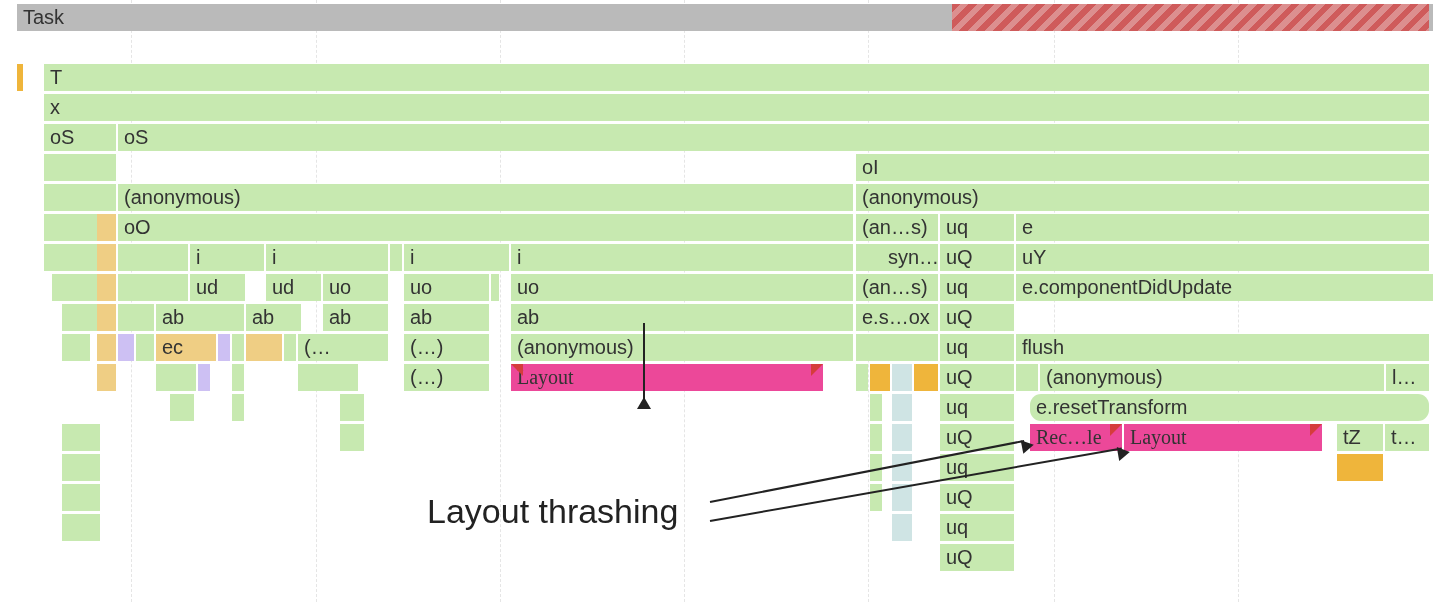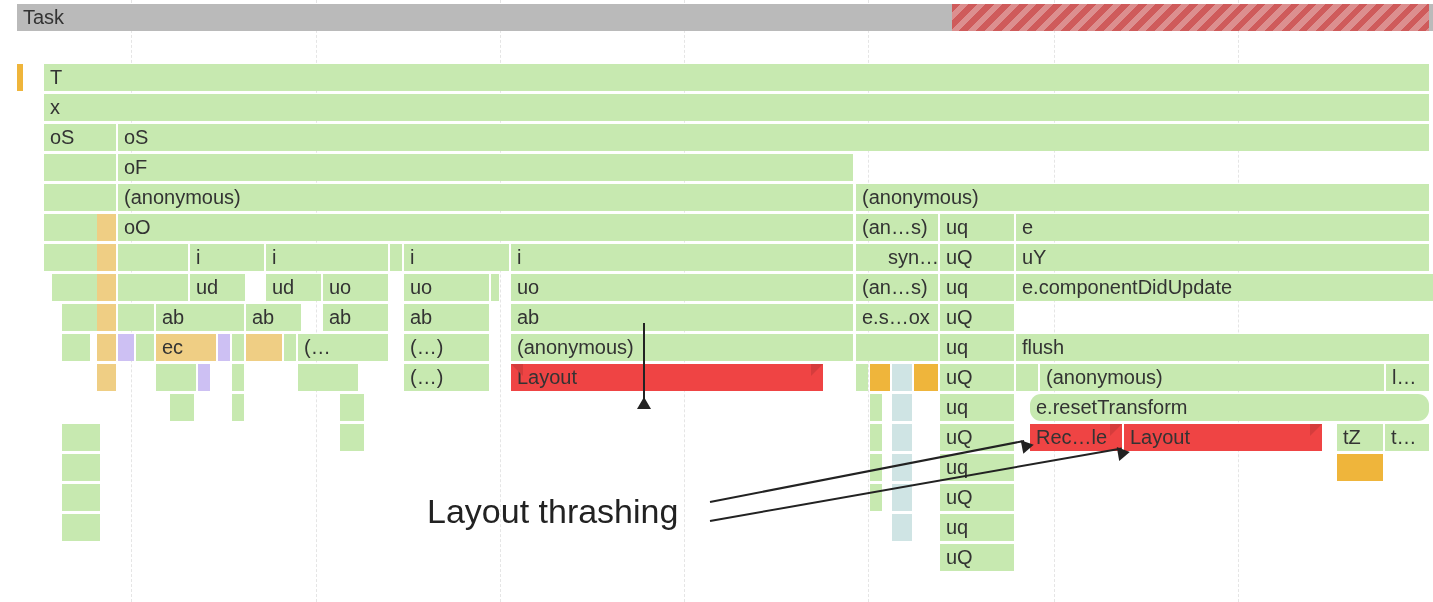--- a/index.html
+++ b/index.html
@@ -2,21 +2,21 @@
 <html><head>
 <meta charset="utf-8">
 <style>
   * { margin: 0; padding: 0; box-sizing: border-box; }
   html, body { width: 1433px; height: 602px; font-family: Arial, Helvetica, sans-serif; background: #fff; overflow: hidden; }
   .canvas { position: relative; width: 1433px; height: 602px; }
   .bar { position: absolute; height: 27px; font-size: 20px; line-height: 27px; padding-left: 6px; white-space: nowrap; overflow: hidden; text-overflow: clip; color: #333; }
   .green  { background: #c7e9b0; }
   .orange { background: #efb53b; }
   .gray   { background: #bababa; }
-  .purple { background: #ef4444; }
+  .purple { background: #ec4899; font-family: Liberation Serif, serif; }
   .lorange{ background: #efce84; }
   .lpurple{ background: #cdc0f3; }
   .lblue  { background: #cfe4e4; }
   .warn   { background: repeating-linear-gradient(135deg,#cf5b5b 0 6px,#dc8f8f 6px 12px); }
   .redtri { position: absolute; top: 0; width: 0; height: 0; border-style: solid; }
   .redtri.left  { left: 0;  border-width: 0 12px 12px 0; border-color: transparent #d53c3c transparent transparent; }
   .redtri.right { right: 0; border-width: 12px 12px 0 0; border-color: #d53c3c transparent transparent transparent; }
   .ann-text { position: absolute; font-size: 34px; color: #222; }
   .arrow-line { position: absolute; background: #222; transform-origin: left center; height: 2px; }
   .arrow-head { position: absolute; width: 0; height: 0; border-left: 12px solid #222; border-top: 7px solid transparent; border-bottom: 7px solid transparent; transform-origin: left center; }
@@ -40,21 +40,21 @@
 
 <div class="bar orange" style="left:17px; top:64px; width:6px; padding:0;"></div>
 <div class="bar green" style="left:44px; top:64px; width:1385px;">T</div>
 
 <div class="bar green" style="left:44px; top:94px; width:1385px;">x</div>
 
 <div class="bar green" style="left:44px; top:124px; width:72px;">oS</div>
 <div class="bar green" style="left:118px; top:124px; width:1311px;">oS</div>
 
 <div class="bar green" style="left:44px; top:154px; width:72px; padding:0;"></div>
-<div class="bar green" style="left:118px; top:154px; width:735px;">oF</div>
+<div class="bar green" style="left:856px; top:154px; width:573px;">oI</div>
 
 <div class="bar green" style="left:44px; top:184px; width:72px; padding:0;"></div>
 <div class="bar green" style="left:118px; top:184px; width:735px;">(anonymous)</div>
 <div class="bar green" style="left:856px; top:184px; width:573px;">(anonymous)</div>
 
 <div class="bar green" style="left:44px; top:214px; width:72px; padding:0;"></div>
 <div class="bar lorange" style="left:97px; top:214px; width:19px; padding:0;"></div>
 <div class="bar green" style="left:118px; top:214px; width:735px;">oO</div>
 <div class="bar green" style="left:856px; top:214px; width:82px;">(an…s)</div>
 <div class="bar green" style="left:940px; top:214px; width:74px;">uq</div>

